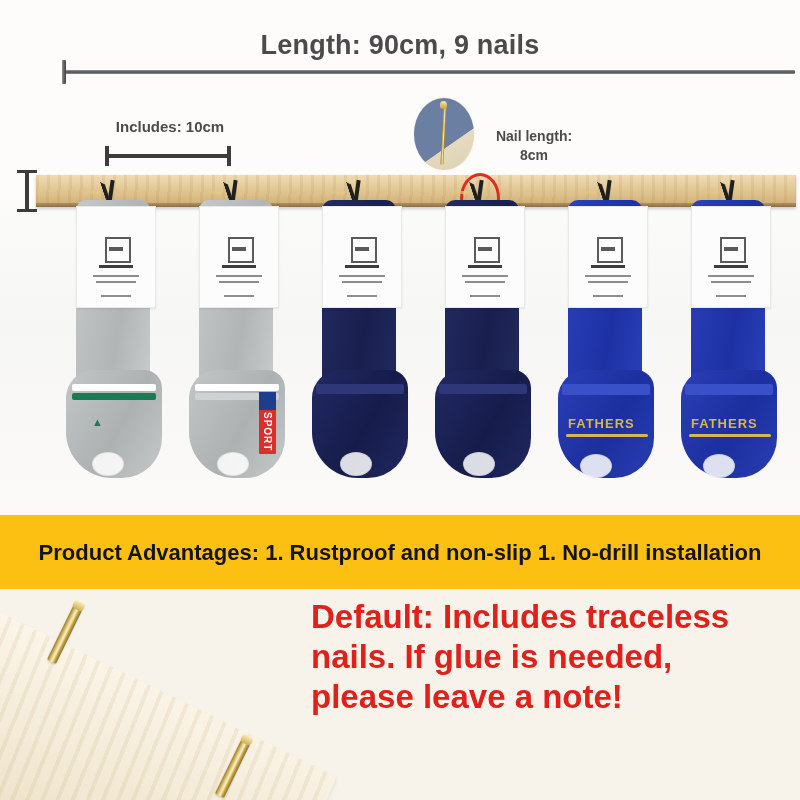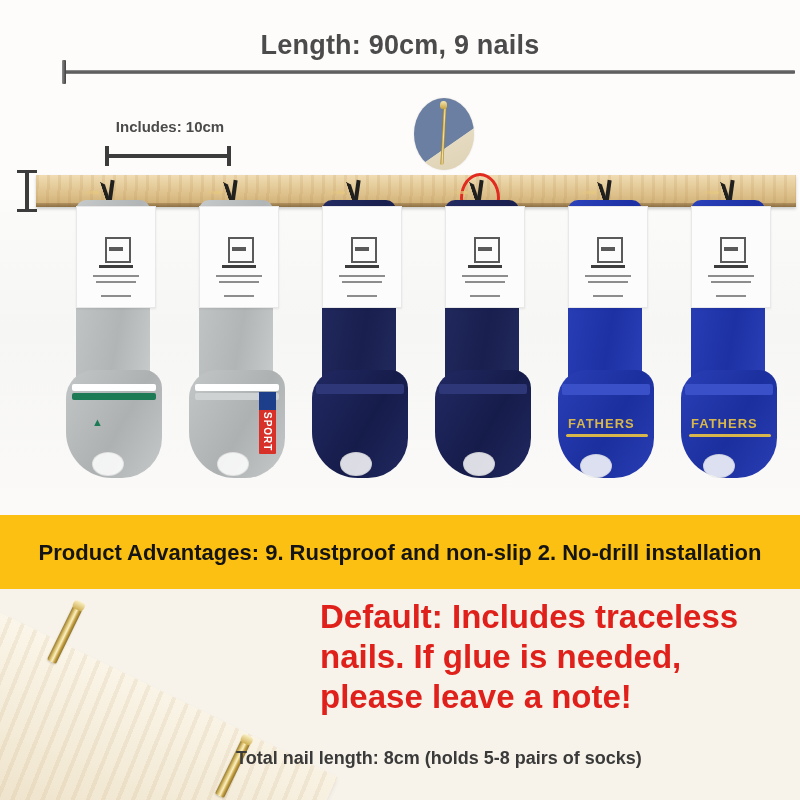--- a/index.html
+++ b/index.html
@@ -127,21 +127,21 @@
        linear-gradient(175deg,#fbf6ea 0%,#f3ead6 45%,#e9dcc0 100%);
      transform:rotate(26deg);transform-origin:left top;box-shadow:0 3px 5px rgba(0,0,0,.10);}
   .board:after{content:"";position:absolute;left:0;bottom:0;width:100%;height:12px;
      background:linear-gradient(180deg,#dcc49a,#c9a775);}
   .bnail{position:absolute;width:10px;height:62px;
      background:linear-gradient(90deg,#9a7c2c,#e8d084 35%,#fbf0c4 52%,#c6a244 75%,#8c6f26);
      border-radius:4px 4px 2px 2px;box-shadow:0 1px 2px rgba(0,0,0,.18);}
   .bnail:before{content:"";position:absolute;left:-1px;top:-5px;width:12px;height:9px;border-radius:4px;
      background:linear-gradient(180deg,#fbf1c6,#cfae50);}
 
-  .red-note{position:absolute;left:320px;top:8px;width:470px;
+  .red-note{position:absolute;left:311px;top:8px;width:470px;
      font-size:33px;font-weight:bold;color:#e0201b;line-height:40px;}
   .total-note{position:absolute;left:236px;top:748px;width:560px;
      font-size:18px;font-weight:bold;color:#3a3a3a;}
 </style>
 </head>
 <body>
 
 <div id="page">
 
   <div id="topArea">
@@ -163,20 +163,24 @@
         <i class="bar"></i>
         <i class="r"></i>
     </div>
 
     <div class="nail-circle">
       <div class="wall"></div>
         <div class="floor"></div>
       <div class="pin"></div>
         <div class="pinhead"></div>
     </div>
+    <div class="nail-label">
+      <span>Nail length:</span><br>
+      <span>8cm</span>
+    </div>
 
     <div class="rail"></div>
 
     <div class="hook" style="left:95px">
         <div class="nailglint"></div>
         <div class="hk"></div>
         <div class="stem"></div>
         <div class="foot"></div>
       </div>
     <div class="hook" style="left" :218px=""></div>
@@ -311,26 +315,25 @@
         <div class="ln l1"></div>
           <div class="ln l2"></div>
           <div class="ln l3"></div>
           <div class="ln l4"></div>
       </div>
     </div>
 
   </div>
 
   <div id="banner">
-    <div class="txt">Product Advantages: 9. Rustproof and non-slip 2. No-drill installation</div>
+    <div class="txt">Product Advantages: 1. Rustproof and non-slip 1. No-drill installation</div>
   </div>
 
   <div id="bottom">
     <div class="board"></div>
     <div class="bnail" style="left:60px;top:14px;transform:rotate(26deg)"></div>
     <div class="bnail" style="left:228px;top:148px;transform:rotate(26deg)"></div>
 
     <div class="red-note">Default: Includes traceless nails. If glue is needed, please leave a note!</div>
   </div>
 
-  <div class="total-note">Total nail length: 8cm (holds 5-8 pairs of socks)</div>
 
 </div>
 
 </body></html>

